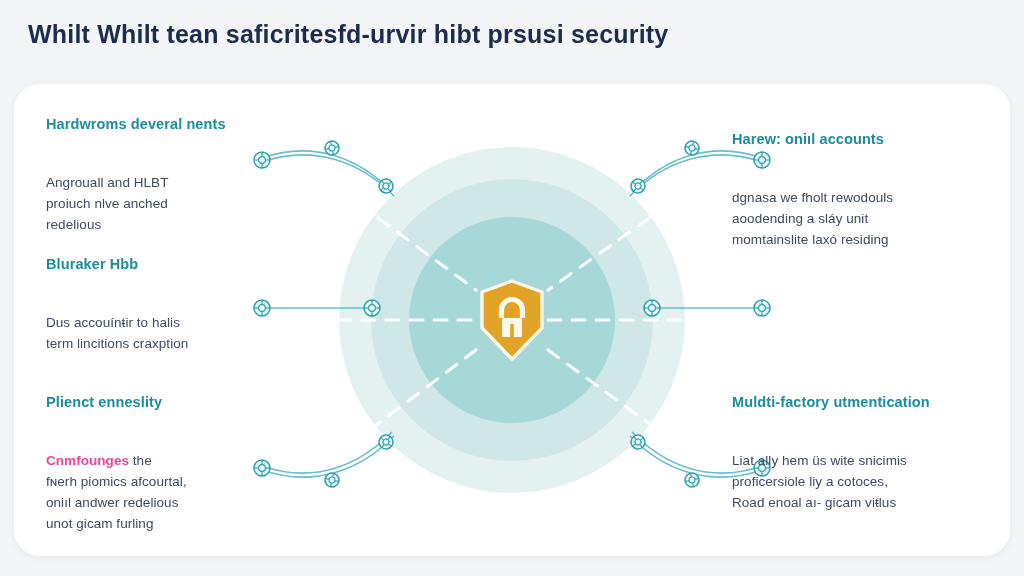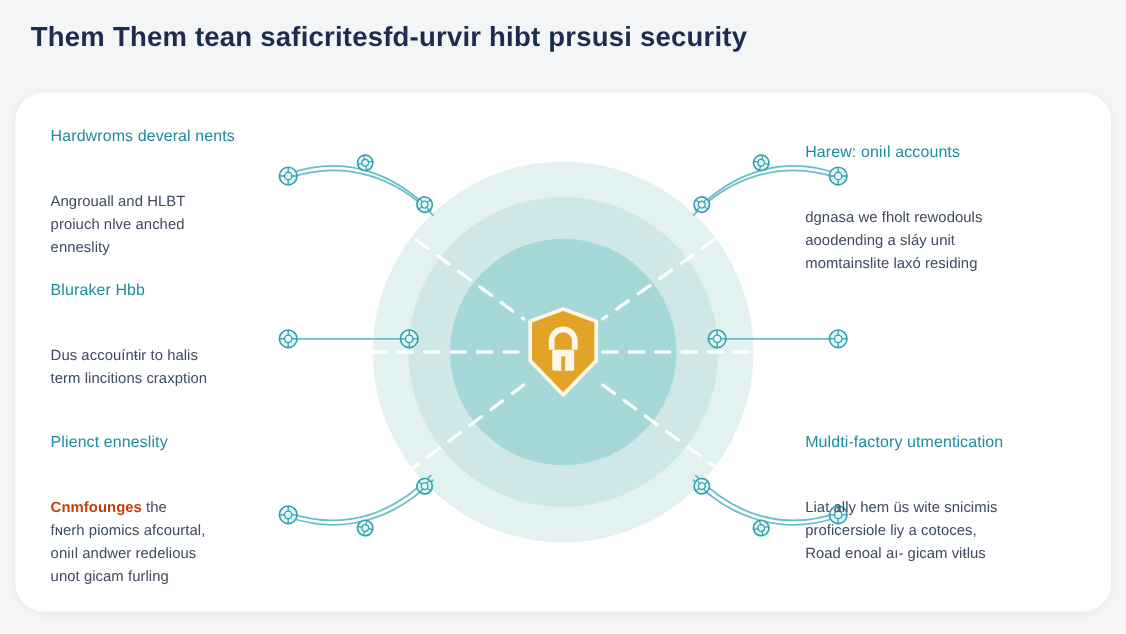--- a/index.html
+++ b/index.html
@@ -82,39 +82,39 @@
   
   .block {
     position: absolute;
     width: 248px;
   }
   .block.left  { left: 32px; }
   .block.right { left: 718px; }
 
   .block-title {
     font-size: 14.5px;
-    font-weight: normal;
+    font-weight: bold;
     color: #1b8d9c;
     margin-bottom: 5px;
     line-height: 1.2;
     letter-spacing: 0.1px;
   }
   .block-body {
     font-size: 13.5px;
     color: #3d4a60;
     line-height: 1.55;
     letter-spacing: 0.05px;
     margin-top: 40px;
   }
-  .block-body .accent { color: #c2410c; font-weight: bold; }
+  .block-body .accent { color: #ec4899; font-weight: bold; }
 </style>
 </head>
 <body>
 
-<div id="page-title">Them Them tean saficritesfd-urvir hibt prsusi security</div>
+<div id="page-title">Whilt Whilt tean saficritesfd-urvir hibt prsusi security</div>
 
 <div id="card">
 
   <div class="ring" id="ring-outer"></div>
   <div class="ring" id="ring-mid"></div>
   <div class="ring" id="ring-inner"></div>
 
   <svg id="spokes" viewBox="0 0 996 472">
     <g stroke="#ffffff" stroke-width="3" stroke-dasharray="13 11" stroke-linecap="round" opacity="0.95">
 
@@ -294,21 +294,21 @@
       <rect x="26" y="40" width="20" height="19" rx="1.5" fill="#fdf8ec"></rect>
       <rect x="34.2" y="46" width="3.6" height="13" fill="#e3a327"></rect>
     </svg>
   </div>
 
   <div class="block left" style="top:32px;">
     <div class="block-title">Hardwroms deveral nents</div>
     <div class="block-body">
       <div>Angrouall and HLBT</div>
       <div>proiuch nlve anched</div>
-      <div>enneslity</div>
+      <div>redelious</div>
     </div>
   </div>
 
   <div class="block left" style="top:172px;">
     <div class="block-title">Bluraker Hbb</div>
     <div class="block-body">
       <div>Dus accouínŧir to halis</div>
       <div>term lincitions craxption</div>
     </div>
   </div>

